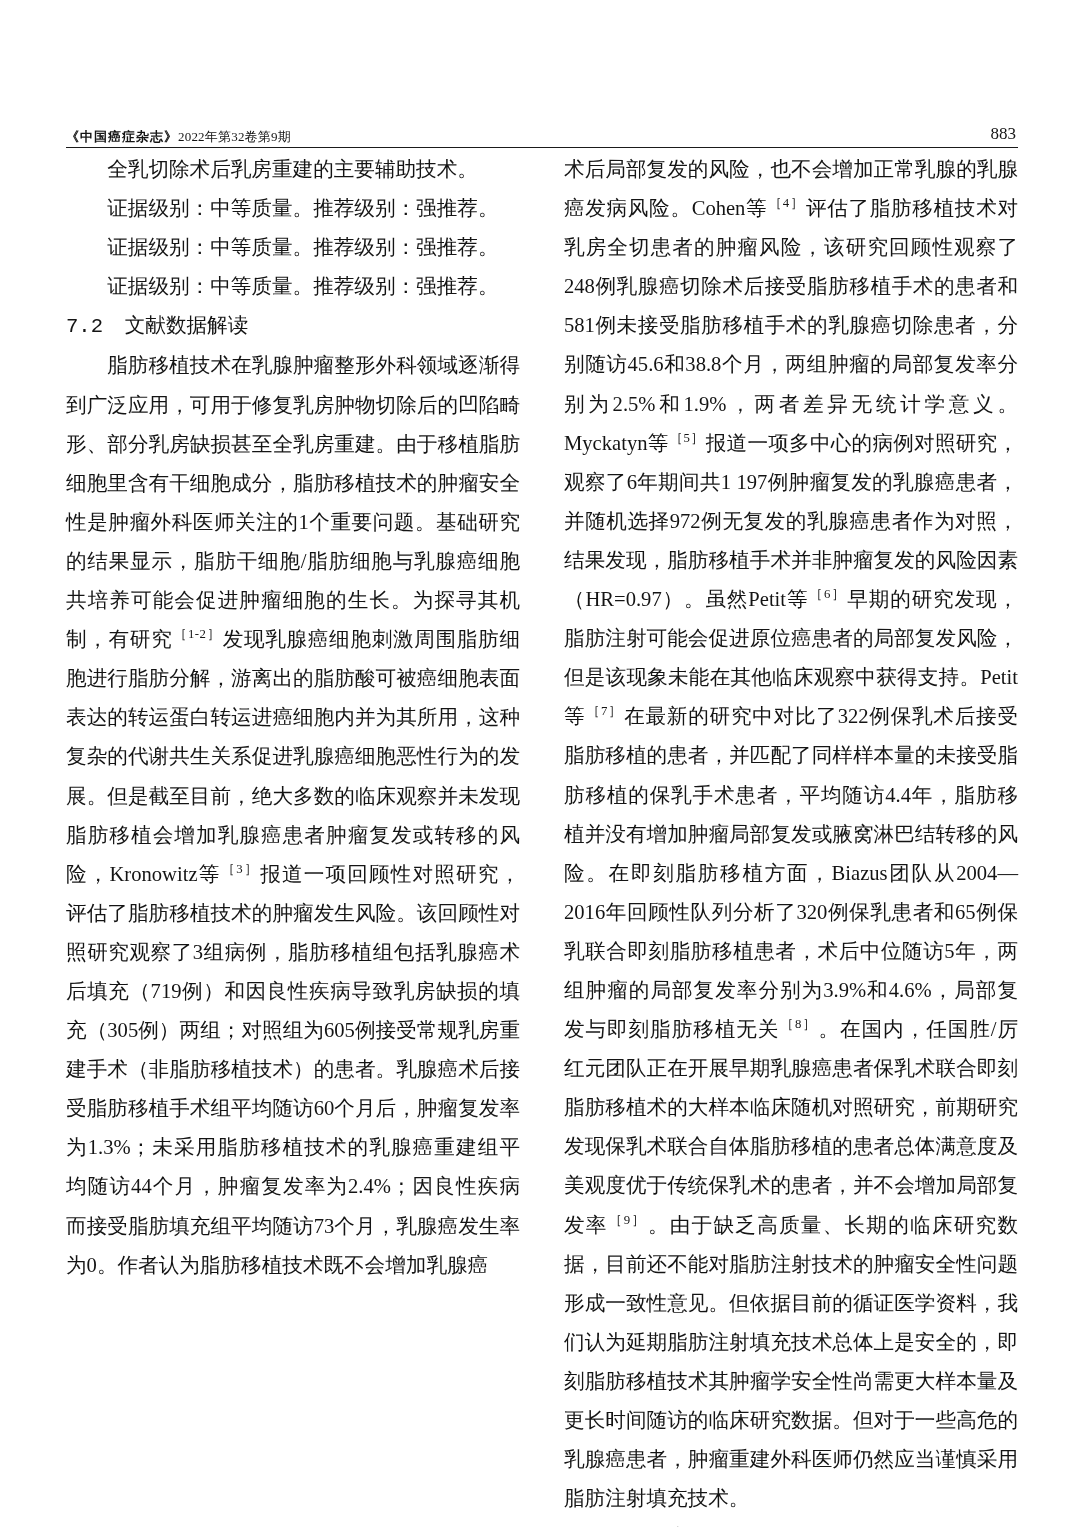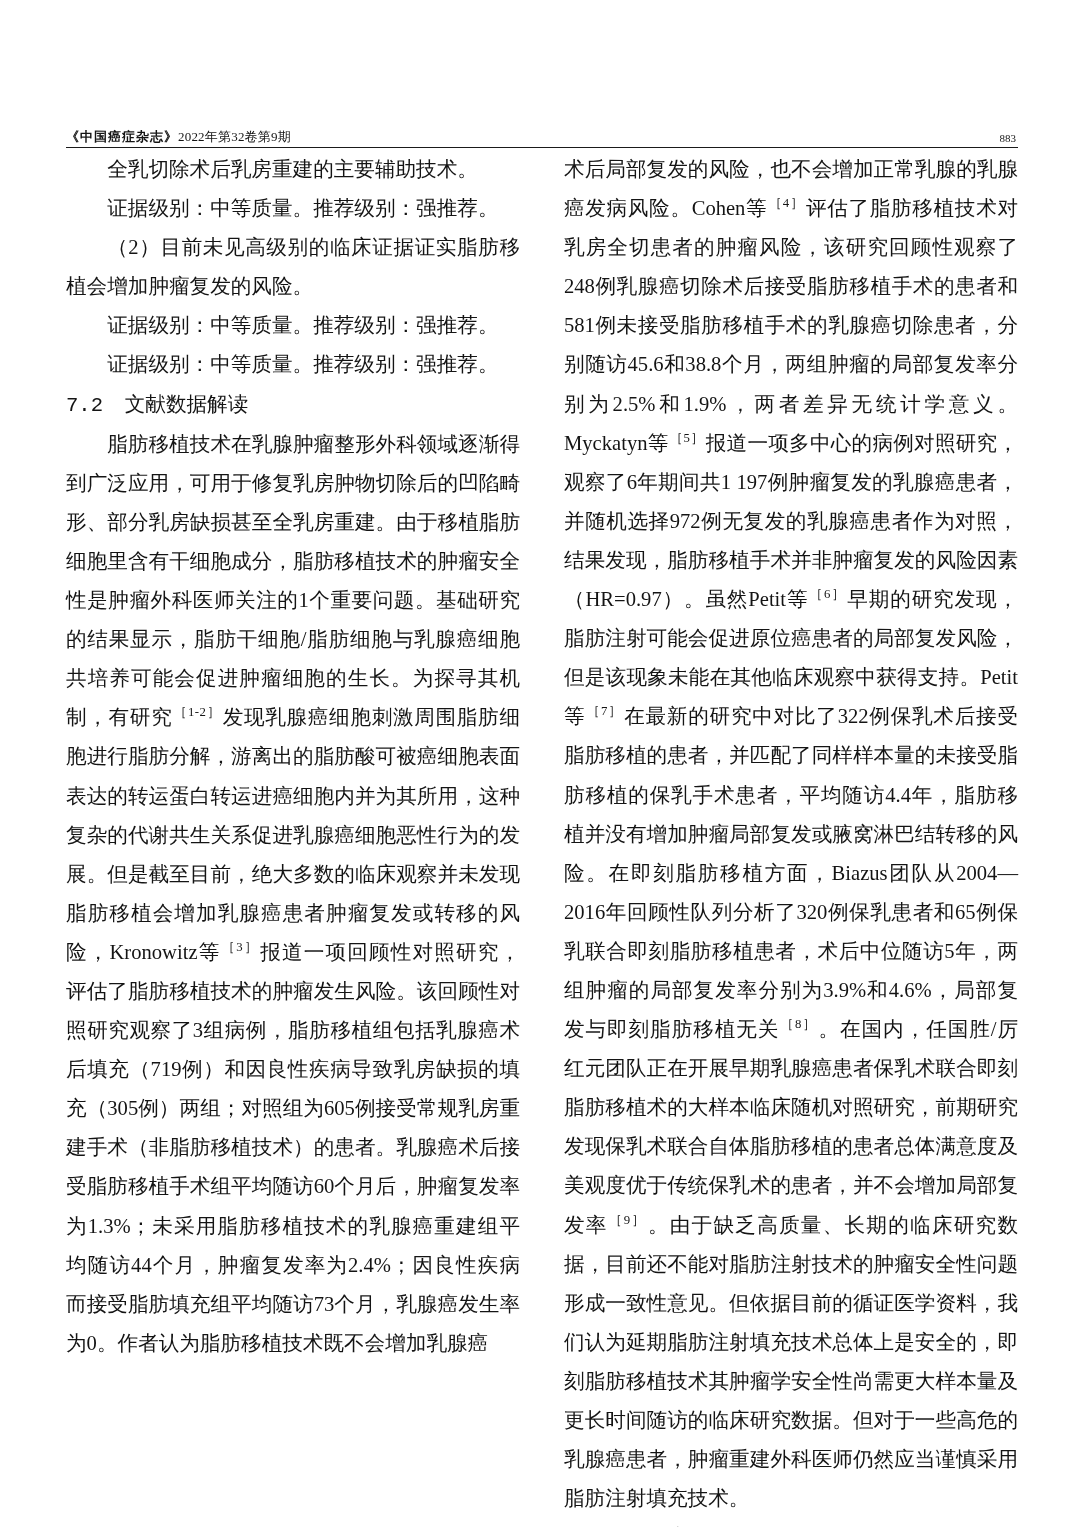--- a/index.html
+++ b/index.html
@@ -44,21 +44,21 @@
     white-space: nowrap;
     line-height: 1.1;
     text-align: center;
   }
   .running-head .journal .jtitle {
     font-weight: bold;
     font-family: "DejaVu Serif", "Liberation Serif", serif;
     letter-spacing: 1px;
   }
   .running-head .folio {
-    font-size: 11px;
+    font-size: 17px;
     line-height: 1.1;
     padding-right: 2px;
   }
 
   
   .columns {
     position: absolute;
     left: 66px;
     top: 150px;
     width: 952px;
@@ -111,21 +111,20 @@
 
   <div class="running-head">
     <div class="journal"><span class="jtitle">《中国癌症杂志》</span><span>2022年第32卷第9期</span></div>
     <div class="folio">883</div>
   </div>
 
   <div class="columns">
     <div class="col" id="col-left">
         <p class="para indent">全乳切除术后乳房重建的主要辅助技术。</p>
         <p class="para indent">证据级别：中等质量。推荐级别：强推荐。</p>
-        <p class="para indent">（2）目前未见高级别的临床证据证实脂肪移植会增加肿瘤复发的风险。</p>
         <p class="para indent">证据级别：中等质量。推荐级别：强推荐。</p>
         <p class="para indent">证据级别：中等质量。推荐级别：强推荐。</p>
         <p class="head"><span class="num lat">7.2</span><span>文献数据解读</span></p>
         <p class="para indent">脂肪移植技术在乳腺肿瘤整形外科领域逐渐得到广泛应用，可用于修复乳房肿物切除后的凹陷畸形、部分乳房缺损甚至全乳房重建。由于移植脂肪细胞里含有干细胞成分，脂肪移植技术的肿瘤安全性是肿瘤外科医师关注的1个重要问题。基础研究的结果显示，脂肪干细胞/脂肪细胞与乳腺癌细胞共培养可能会促进肿瘤细胞的生长。为探寻其机制，有研究<sup class="ref lat">［1-2］</sup>发现乳腺癌细胞刺激周围脂肪细胞进行脂肪分解，游离出的脂肪酸可被癌细胞表面表达的转运蛋白转运进癌细胞内并为其所用，这种复杂的代谢共生关系促进乳腺癌细胞恶性行为的发展。但是截至目前，绝大多数的临床观察并未发现脂肪移植会增加乳腺癌患者肿瘤复发或转移的风险，Kronowitz等<sup class="ref lat">［3］</sup>报道一项回顾性对照研究，评估了脂肪移植技术的肿瘤发生风险。该回顾性对照研究观察了3组病例，脂肪移植组包括乳腺癌术后填充（719例）和因良性疾病导致乳房缺损的填充（305例）两组；对照组为605例接受常规乳房重建手术（非脂肪移植技术）的患者。乳腺癌术后接受脂肪移植手术组平均随访60个月后，肿瘤复发率为1.3%；未采用脂肪移植技术的乳腺癌重建组平均随访44个月，肿瘤复发率为2.4%；因良性疾病而接受脂肪填充组平均随访73个月，乳腺癌发生率为0。作者认为脂肪移植技术既不会增加乳腺癌</p>
       </div>
     <div class="col" id="col-right">
         <p class="para">术后局部复发的风险，也不会增加正常乳腺的乳腺癌发病风险。Cohen等<sup class="ref lat">［4］</sup>评估了脂肪移植技术对乳房全切患者的肿瘤风险，该研究回顾性观察了248例乳腺癌切除术后接受脂肪移植手术的患者和581例未接受脂肪移植手术的乳腺癌切除患者，分别随访45.6和38.8个月，两组肿瘤的局部复发率分别为2.5%和1.9%，两者差异无统计学意义。Myckatyn等<sup class="ref lat">［5］</sup>报道一项多中心的病例对照研究，观察了6年期间共1 197例肿瘤复发的乳腺癌患者，并随机选择972例无复发的乳腺癌患者作为对照，结果发现，脂肪移植手术并非肿瘤复发的风险因素（HR=0.97）。虽然Petit等<sup class="ref lat">［6］</sup>早期的研究发现，脂肪注射可能会促进原位癌患者的局部复发风险，但是该现象未能在其他临床观察中获得支持。Petit等<sup class="ref lat">［7］</sup>在最新的研究中对比了322例保乳术后接受脂肪移植的患者，并匹配了同样样本量的未接受脂肪移植的保乳手术患者，平均随访4.4年，脂肪移植并没有增加肿瘤局部复发或腋窝淋巴结转移的风险。在即刻脂肪移植方面，Biazus团队从2004—2016年回顾性队列分析了320例保乳患者和65例保乳联合即刻脂肪移植患者，术后中位随访5年，两组肿瘤的局部复发率分别为3.9%和4.6%，局部复发与即刻脂肪移植无关<sup class="ref lat">［8］</sup>。在国内，任国胜/厉红元团队正在开展早期乳腺癌患者保乳术联合即刻脂肪移植术的大样本临床随机对照研究，前期研究发现保乳术联合自体脂肪移植的患者总体满意度及美观度优于传统保乳术的患者，并不会增加局部复发率<sup class="ref lat">［9］</sup>。由于缺乏高质量、长期的临床研究数据，目前还不能对脂肪注射技术的肿瘤安全性问题形成一致性意见。但依据目前的循证医学资料，我们认为延期脂肪注射填充技术总体上是安全的，即刻脂肪移植技术其肿瘤学安全性尚需更大样本量及更长时间随访的临床研究数据。但对于一些高危的乳腺癌患者，肿瘤重建外科医师仍然应当谨慎采用脂肪注射填充技术。</p>
         <p class="head"><span class="num lat">7.2.2</span><span>适应证</span></p>
       </div>
   </div>

